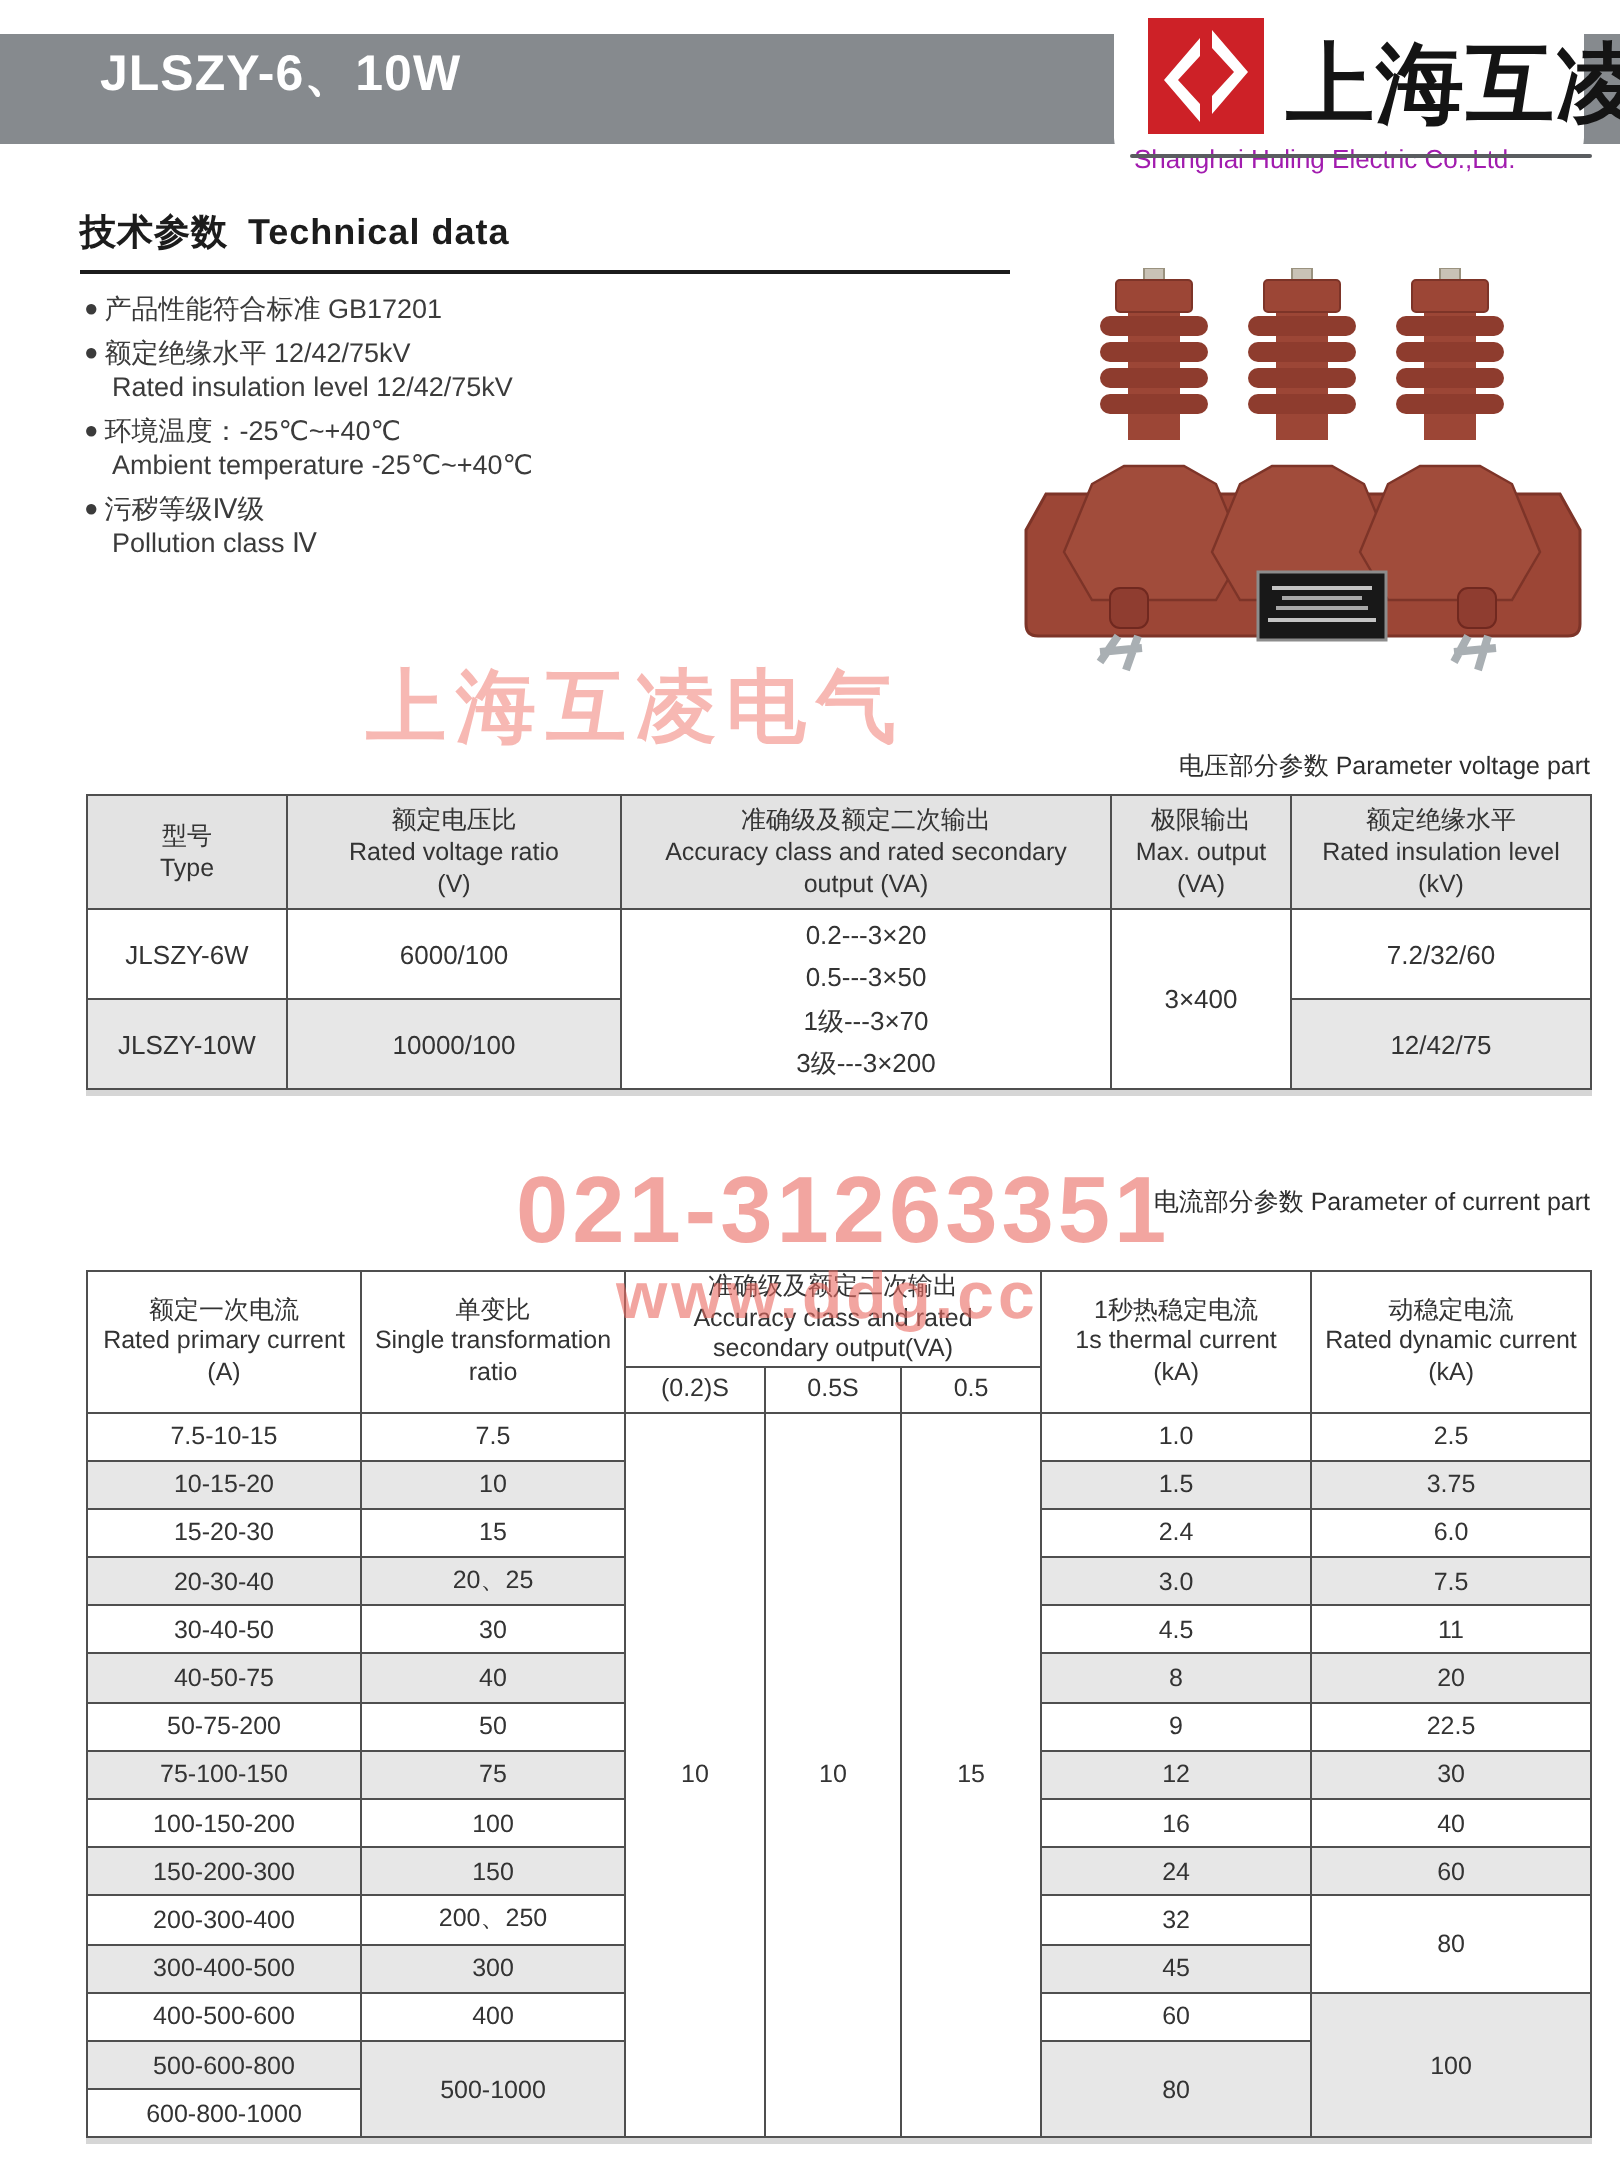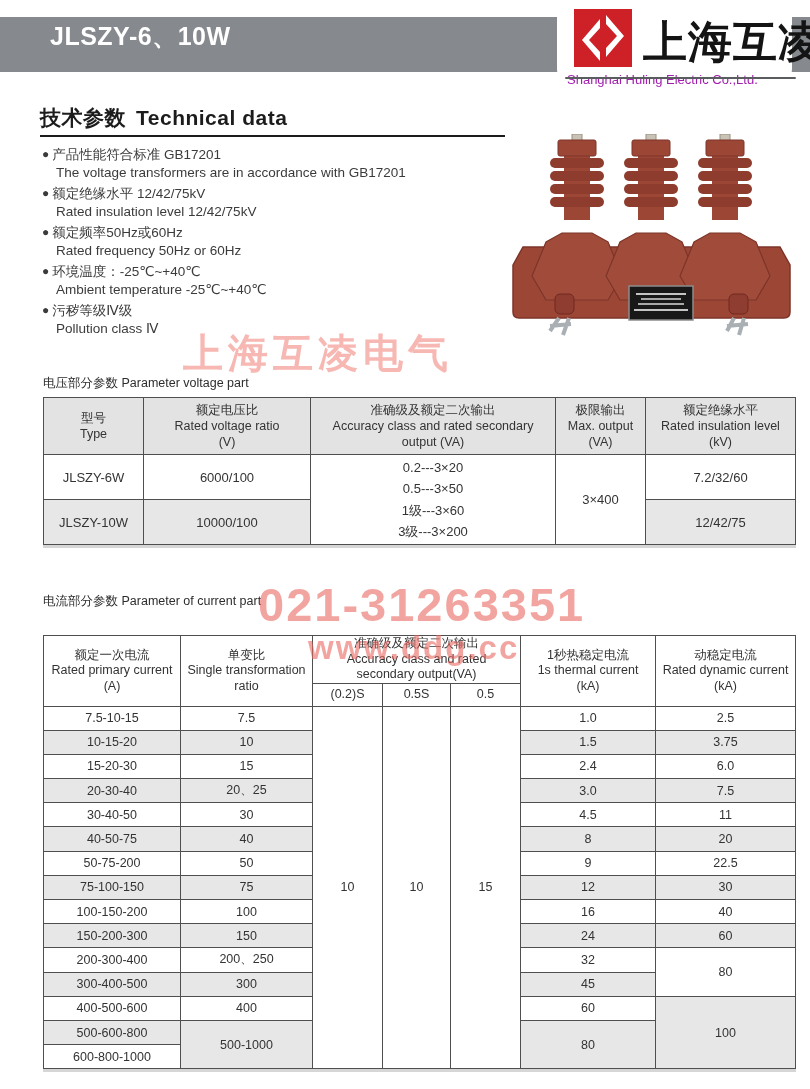--- a/index.html
+++ b/index.html
@@ -12,41 +12,41 @@
   .banner-inner{position:absolute;left:50px;top:3px;color:#fff}
   .model{font-size:25px;font-weight:bold;letter-spacing:.5px}
   .subtitle{font-size:13px;margin-top:17px;letter-spacing:.2px;white-space:nowrap}
   .logo-box{position:absolute;top:0;right:18px;width:235px;height:83px;background:#fff;border-radius:14px;z-index:3}
   .emblem{position:absolute;left:17px;top:9px}
   .logo-cn{position:absolute;left:86px;top:13px;font-size:44px;font-weight:600;color:#141414;letter-spacing:1px;white-space:nowrap}
   .logo-en{position:absolute;left:10px;top:72px;font-size:13px;color:#a21caf;white-space:nowrap}
   .logo-line{position:absolute;left:8px;right:-4px;bottom:4px;height:2px;background:#5a5d60;border-radius:2px}
 
   
-  .sec-title{position:absolute;left:40px;top:104px;font-size:21px;font-weight:bold;color:#1c1c1c;letter-spacing:.5px}
+  .sec-title{position:absolute;left:40px;top:104px;font-size:18px;font-weight:bold;color:#1c1c1c;letter-spacing:.5px}
   .sec-title .en{margin-left:10px}
   .sec-underline{position:absolute;left:40px;top:135px;width:465px;height:2px;background:#1c1c1c}
 
   
   .bullets{position:absolute;left:42px;top:146px;width:450px}
   .bullet{margin-bottom:4px;font-size:13.5px;color:#3b3b3b;line-height:17.5px}
   .bullet .cn::before{content:"●";font-size:12px;margin-right:3px;vertical-align:1px}
   .bullet .en{padding-left:14px}
 
   
   .product{position:absolute;left:503px;top:134px;z-index:1}
 
   
   .wm{position:absolute;font-weight:700;white-space:nowrap;z-index:6;pointer-events:none}
   .wm-brand{left:183px;top:326px;font-size:40px;letter-spacing:5px;color:rgba(240,118,110,.52)}
   .wm-phone{left:258px;top:577px;font-size:47px;letter-spacing:2px;color:rgba(234,105,97,.60)}
   .wm-site{left:308px;top:629px;font-size:33px;letter-spacing:2px;color:rgba(234,105,97,.60)}
 
   
-  .caption{position:absolute;left:43px;width:752px;font-size:12.5px;color:#2d2d2d;z-index:2}
+  .caption{position:absolute;left:43px;width:752px;text-align:right;font-size:12.5px;color:#2d2d2d;z-index:2}
   .cap-voltage{top:375px}
   .cap-current{top:593px}
 
   
   table{border-collapse:collapse;table-layout:fixed;box-shadow:0 3px 0 #d6d6d6;z-index:2}
   th,td{border:1px solid #4f4f4f;text-align:center;vertical-align:middle;color:#333;font-weight:normal;padding:0}
   .pre{white-space:pre-line}
   .g{background:#e7e7e7}
 
   .vtable{position:absolute;left:43px;top:397px;width:752px}
@@ -86,29 +86,24 @@
   </div>
 
   <div class="sec-title">
     <span class="cn">技术参数</span><span class="en">Technical data</span>
   </div>
   <div class="sec-underline"></div>
 
   <div class="bullets">
       <div class="bullet">
         <div class="cn">产品性能符合标准 GB17201</div>
-        <div class="en">The voltage transformers are in accordance with GB17201</div>
       </div>
       <div class="bullet">
         <div class="cn">额定绝缘水平 12/42/75kV</div>
         <div class="en">Rated insulation level 12/42/75kV</div>
-      </div>
-      <div class="bullet">
-        <div class="cn">额定频率50Hz或60Hz</div>
-        <div class="en">Rated frequency 50Hz or 60Hz</div>
       </div>
       <div class="bullet">
         <div class="cn">环境温度：-25℃~+40℃</div>
         <div class="en">Ambient temperature -25℃~+40℃</div>
       </div>
       <div class="bullet">
         <div class="cn">污秽等级Ⅳ级</div>
         <div class="en">Pollution class Ⅳ</div>
       </div>
     </div>
@@ -200,21 +195,21 @@
 (kV)</th>
       </tr>
     </thead>
     <tbody>
       <tr>
         <td>JLSZY-6W</td>
         <td>6000/100</td>
         <td rowspan="2" class="acc-cell">
             <div>0.2---3×20</div>
             <div>0.5---3×50</div>
-            <div>1级---3×60</div>
+            <div>1级---3×70</div>
             <div>3级---3×200</div>
           </td>
         <td rowspan="2">3×400</td>
         <td>7.2/32/60</td>
       </tr>
       <tr>
         <td class="g">JLSZY-10W</td>
         <td class="g">10000/100</td>
         <td class="g">12/42/75</td>
       </tr>

